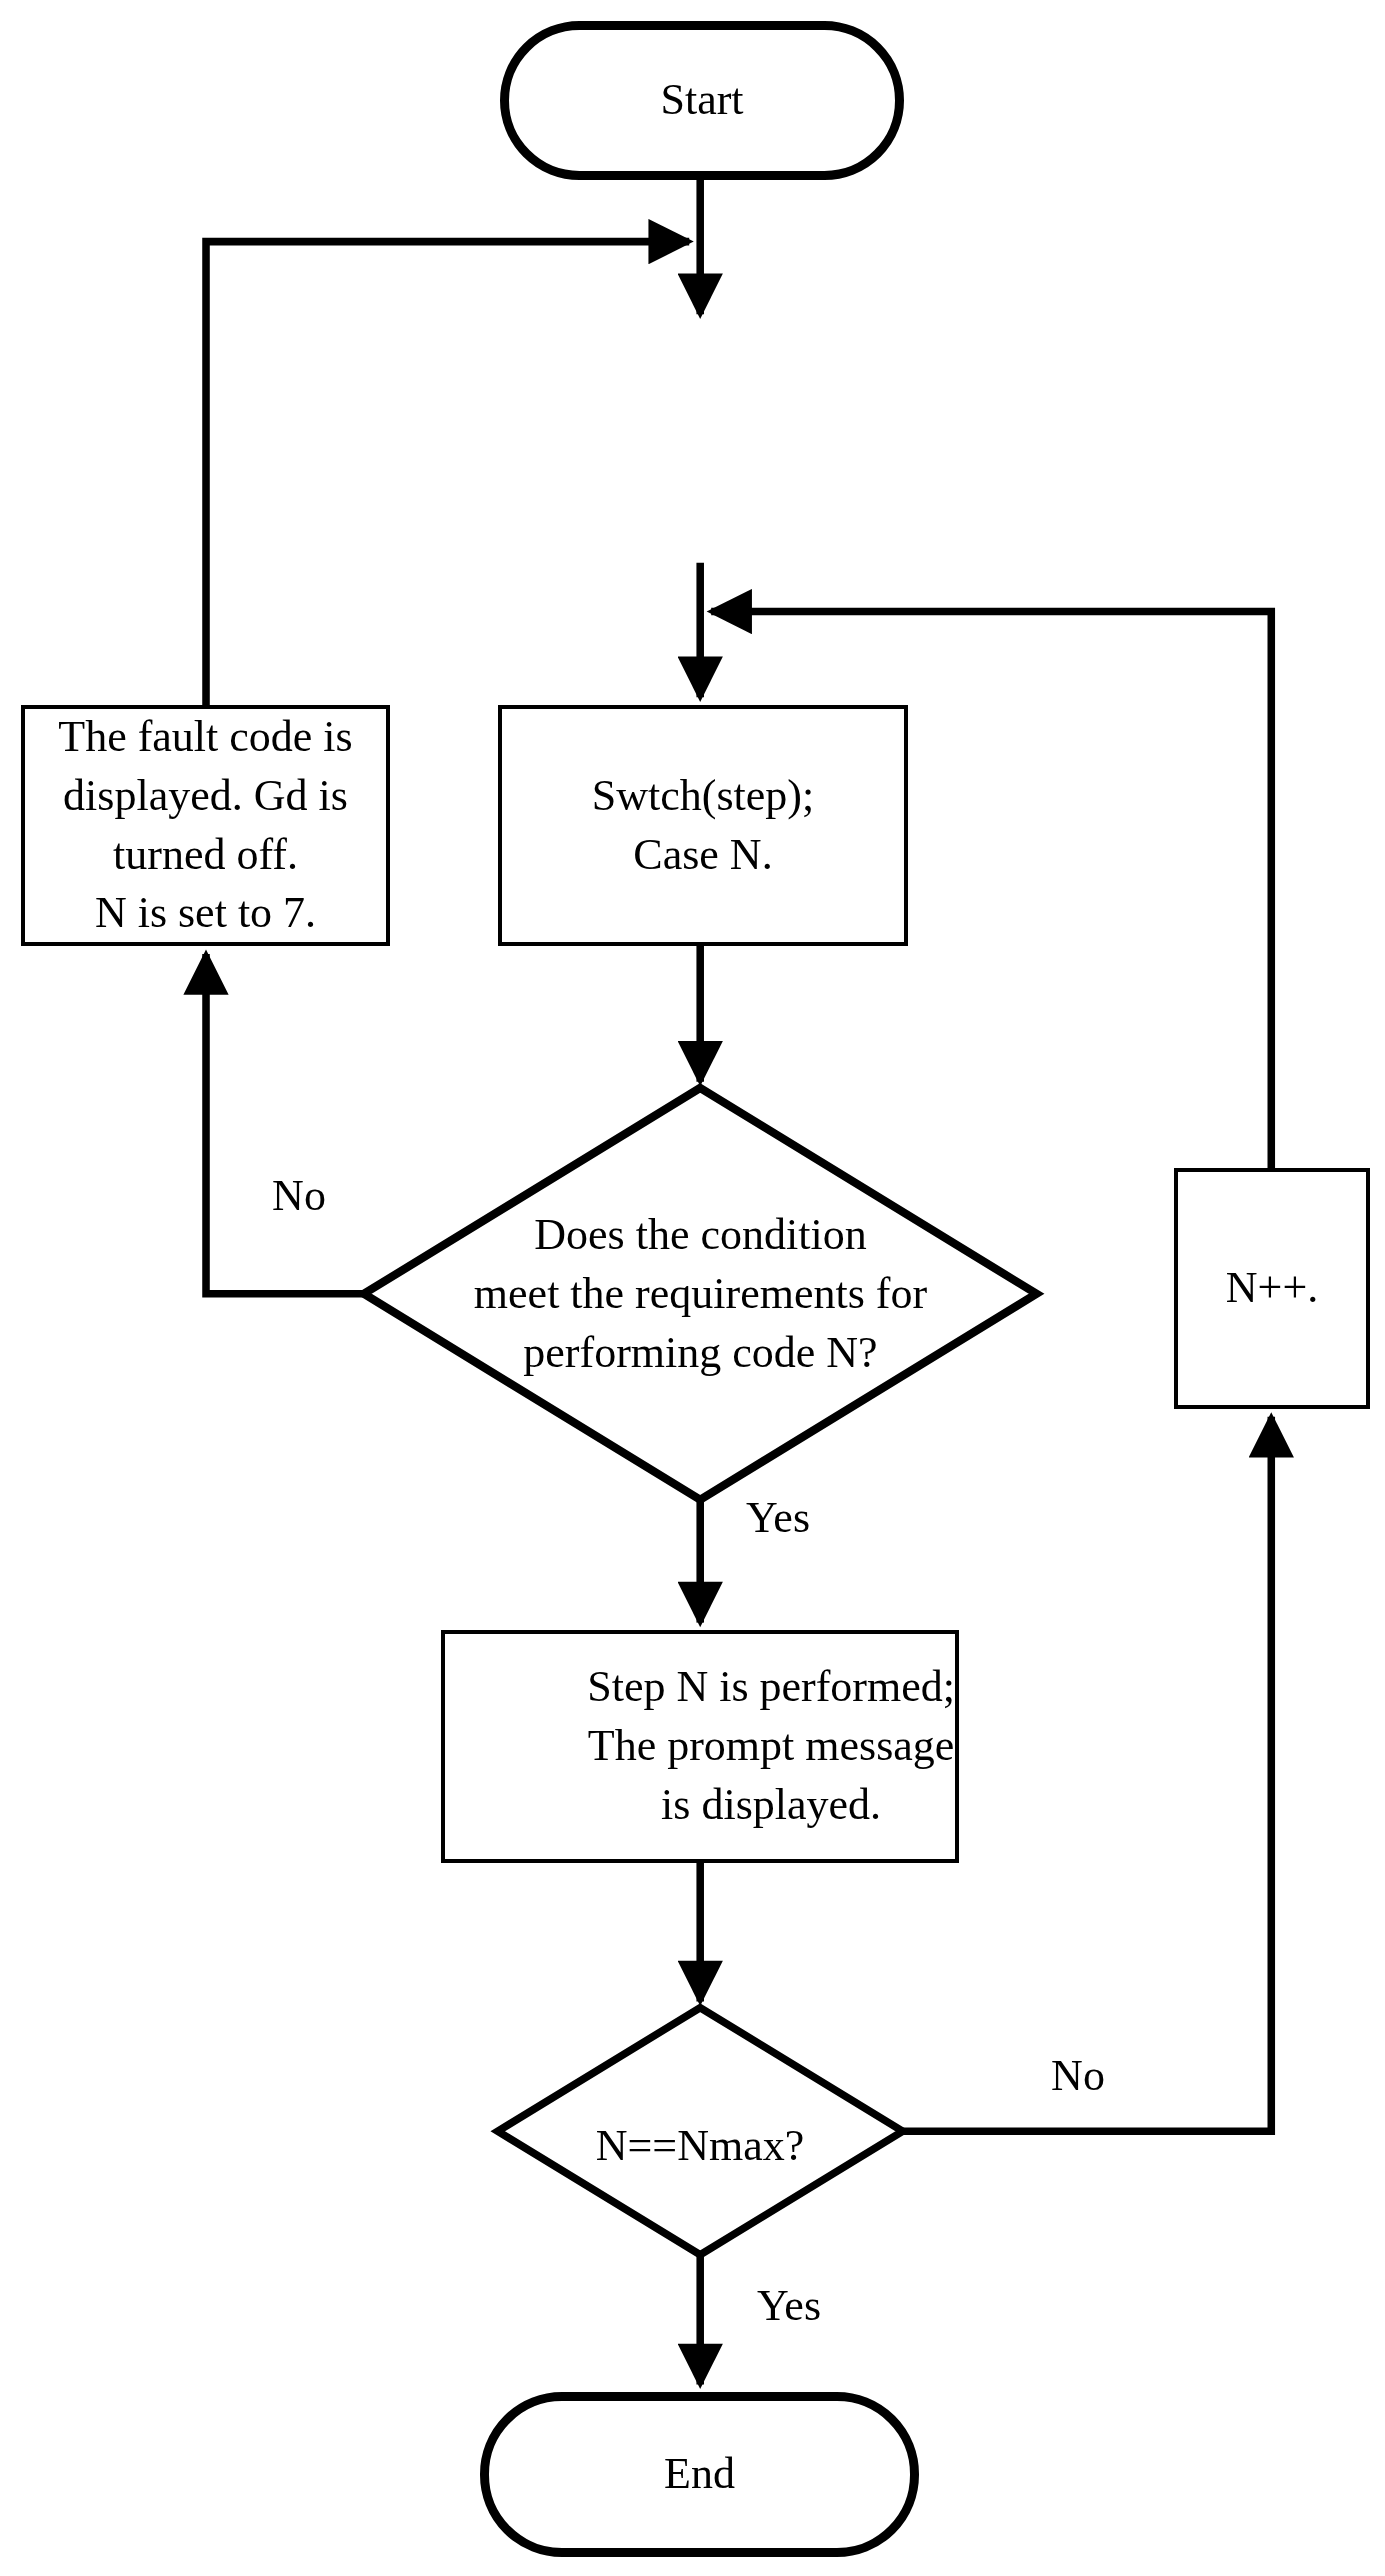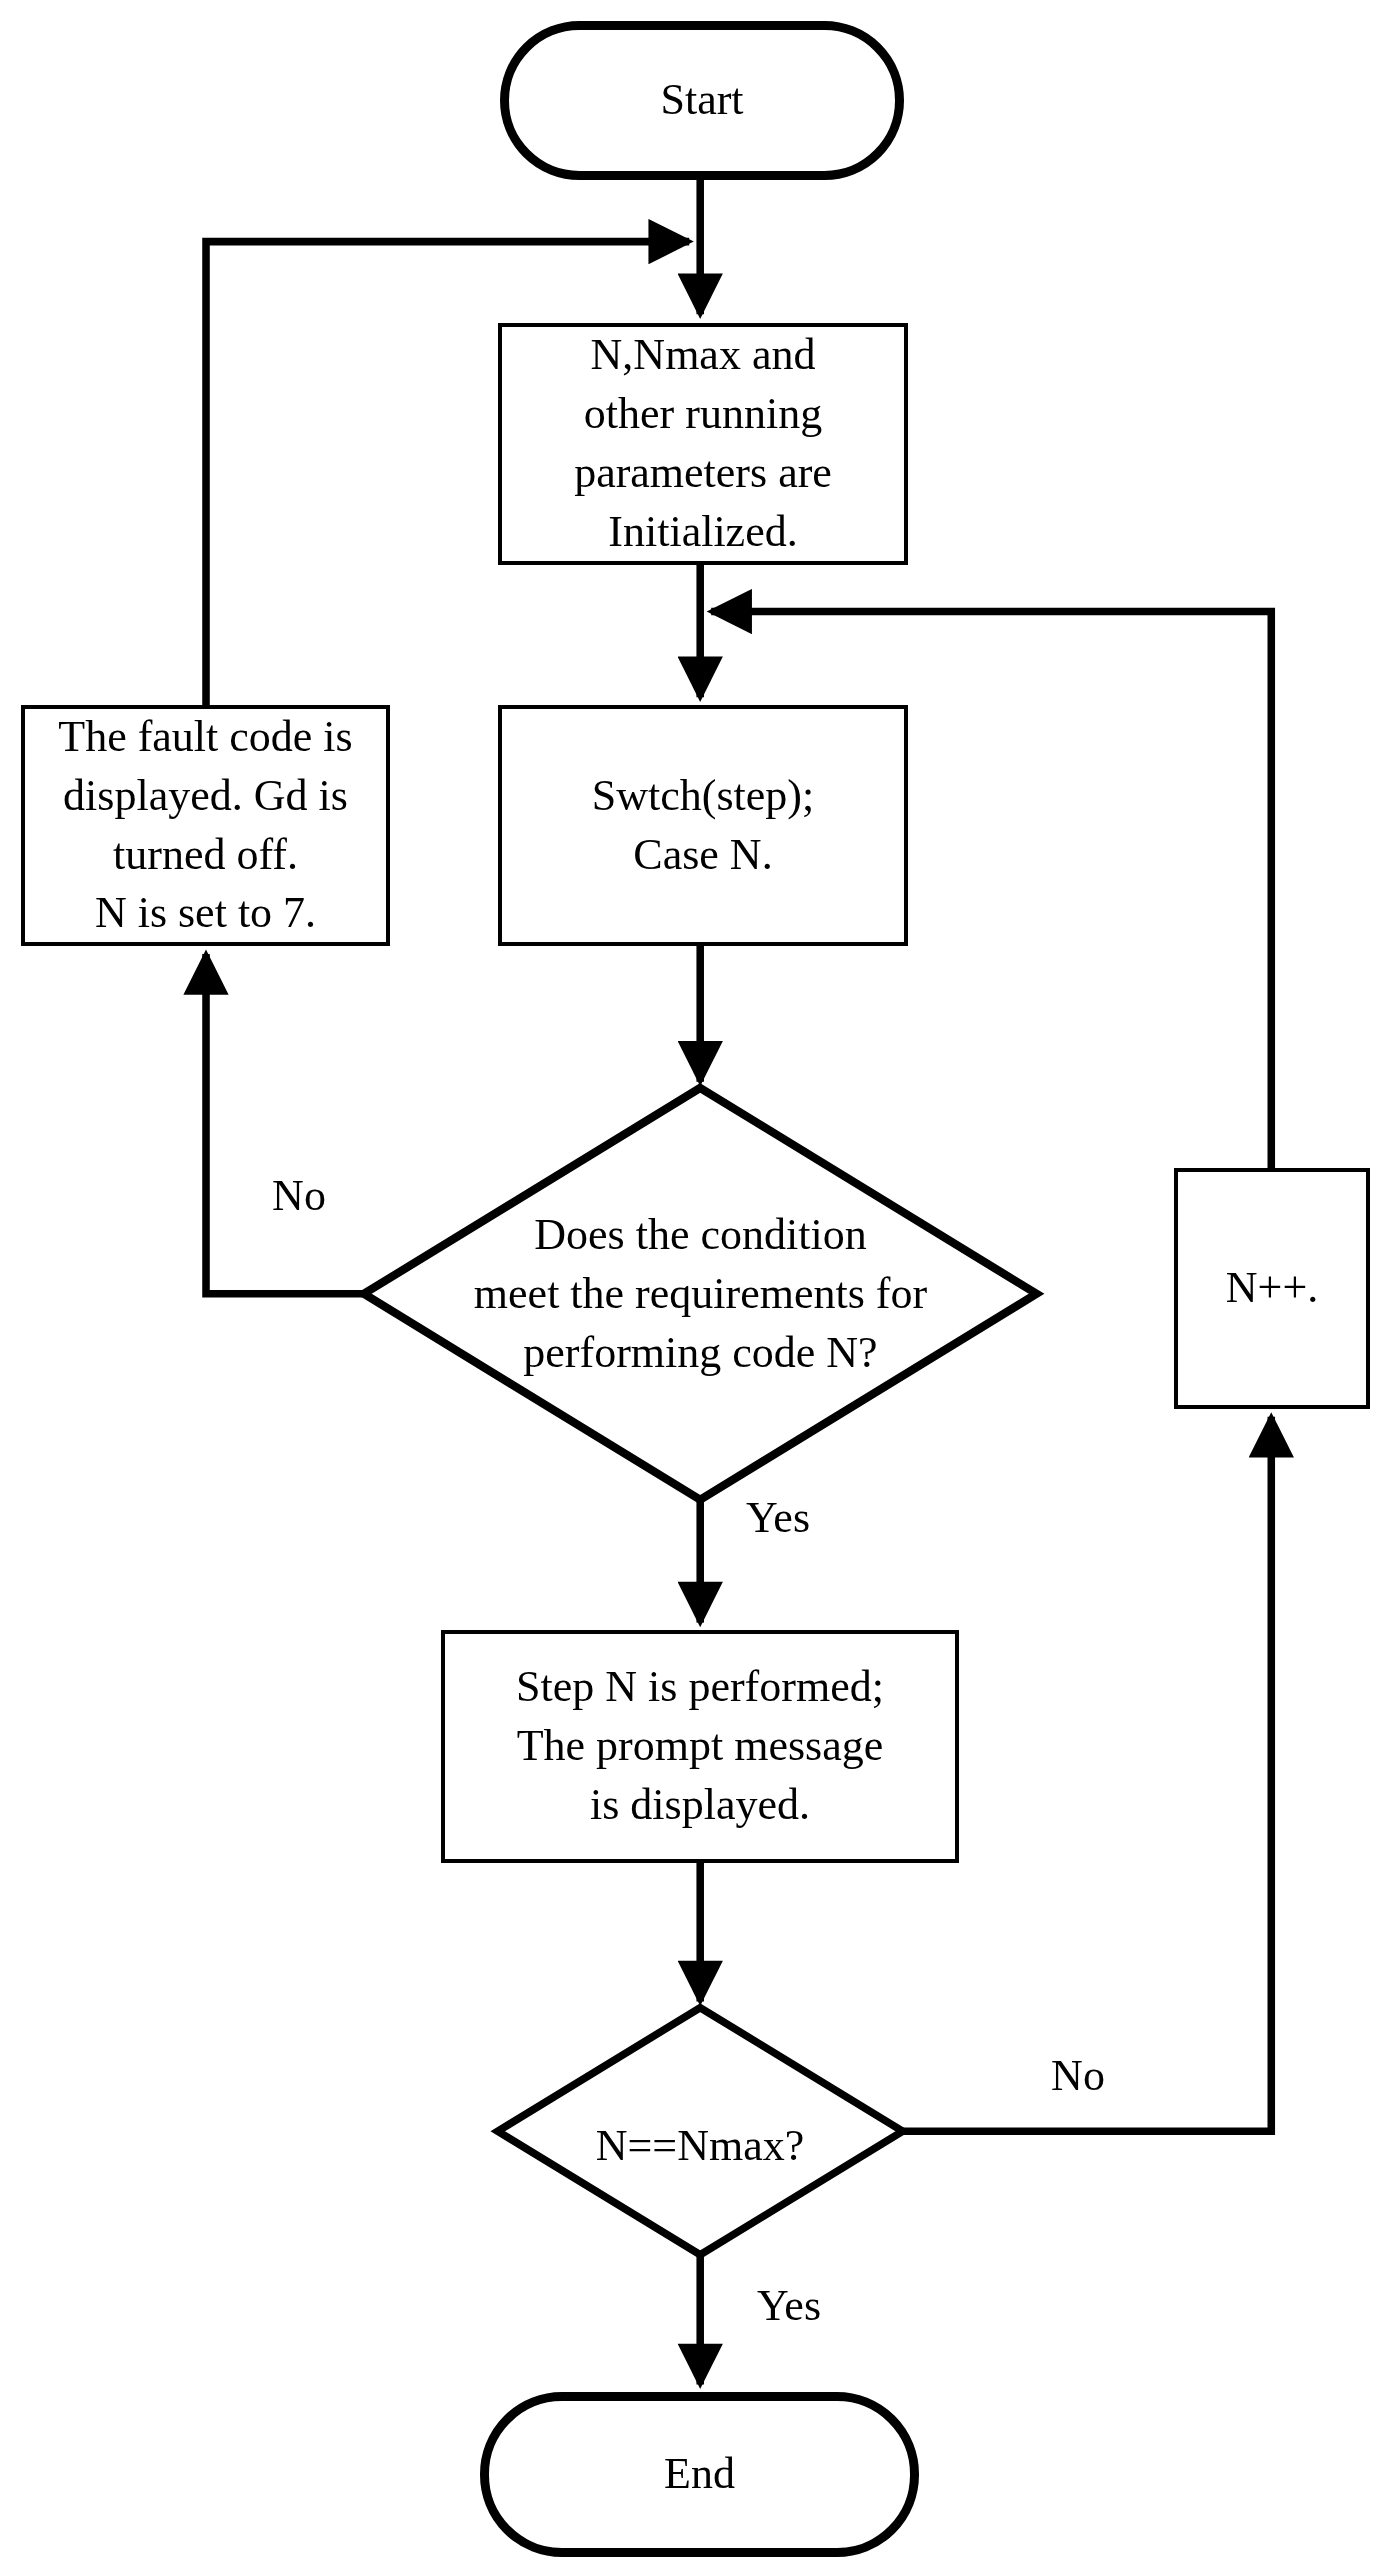--- a/index.html
+++ b/index.html
@@ -36,21 +36,21 @@
     justify-content: center;
     text-align: center;
   }
   .edge-label { position: absolute; }
   
   #node-start  { left: 500px;  top: 20.6px;   width: 404px; height: 159px; }
   #node-init   { left: 498px;  top: 323px;  width: 410px; height: 242px; }
   #node-fault  { left: 21px;   top: 705px; width: 369px; height: 241px; }
   #node-switch { left: 498px;  top: 705px; width: 410px; height: 241px; }
   #node-incr   { left: 1174px; top: 1168px; width: 196px; height: 241px; }
-  #node-step   { left: 441px;  top: 1630px; width: 518px; height: 233px; }
+  #node-step   { left: 441px;  top: 1630px; width: 518px; height: 233px; justify-content: flex-end; }
   #node-end    { left: 480px;  top: 2392px; width: 439px; height: 165px; }
   #label-cond-step { left: 426px; top: 1133px; width: 549px; height: 323px; }
   #label-cond-max  { left: 556px; top: 2087px; width: 288px; height: 89px; align-items: flex-end; }
   #edge-label-no1  { left: 244px;  top: 1167px; width: 110px; }
   #edge-label-yes1 { left: 723px; top: 1489px; width: 110px; }
   #edge-label-no2  { left: 1023px; top: 2047px; width: 110px; }
   #edge-label-yes2 { left: 734px; top: 2277px; width: 110px; }
 </style>
 </head>
 <body>
@@ -85,26 +85,20 @@
     <path d="M1020 3283 L1020 3474" fill="none" stroke="#000000" stroke-width="11" marker-end="url(#arrow)"></path>
 
     <polygon points="1020,1585 1510,1885 1020,2185 530,1885" fill="#ffffff" stroke="#000000" stroke-width="12"></polygon>
     <polygon points="1020,2925 1315,3105 1020,3285 725,3105" fill="#ffffff" stroke="#000000" stroke-width="11"></polygon>
   </svg>
 
   <div id="node-start" class="node terminator">
     <span class="node-label">Start</span>
   </div>
 
-  <div id="node-init" class="node">
-    <span class="node-label">N,Nmax and
-other running
-parameters are
-Initialized.</span>
-  </div>
 
   <div id="node-fault" class="node">
     <span class="node-label">The fault code is
 displayed. Gd is
 turned off.
 N is set to 7.</span>
   </div>
 
   <div id="node-switch" class="node">
     <span class="node-label">Swtch(step);

